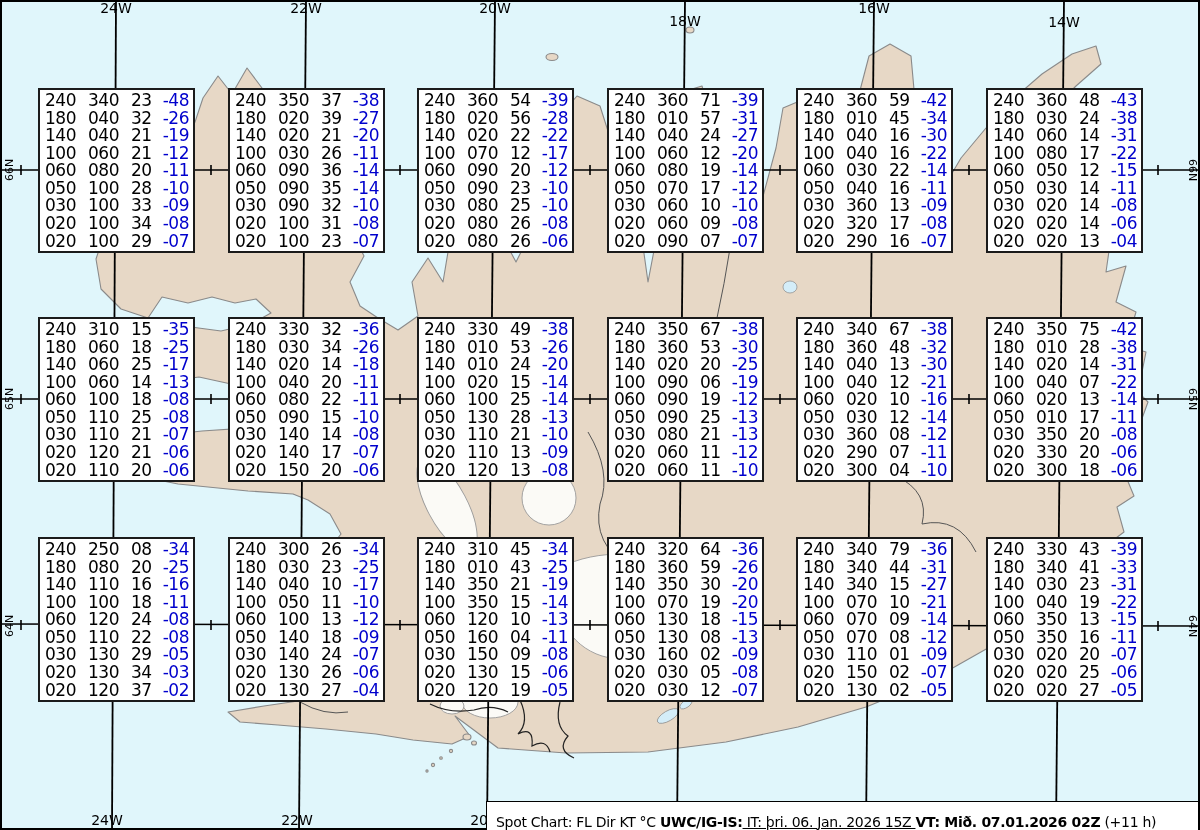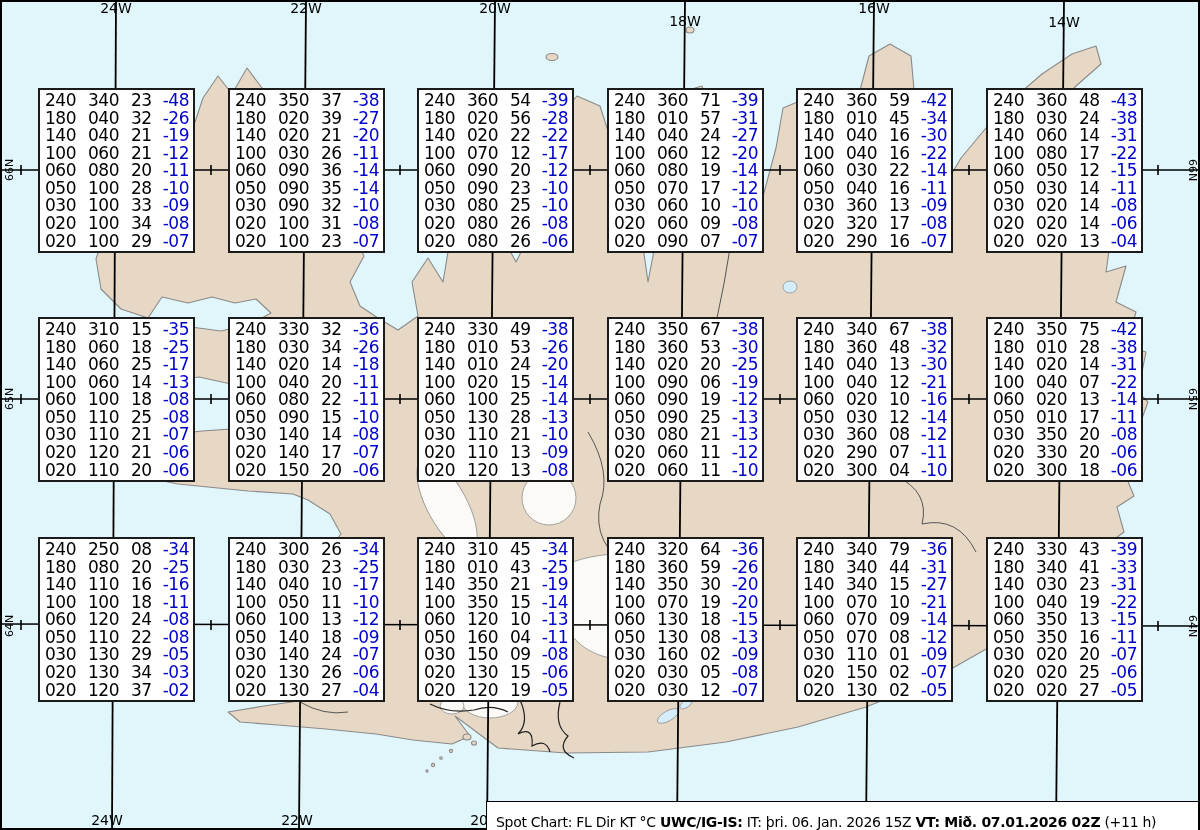--- a/index.html
+++ b/index.html
@@ -1179,18 +1179,18 @@
           <span class="dir">020</span>
           <span class="kt">27</span>
           <span class="temp">-05</span>
         </div>
       </div>
     </div>
 
   <div id="legend-bar">
       <span class="seg" style="white-space: pre;">Spot Chart: FL Dir KT °C </span>
       <span class="seg bold" style="white-space: pre;">UWC/IG-IS:</span>
-      <span class="seg" style="white-space: pre;"> IT: þri. 06. Jan. 2026 15Z </span>
+      <span class="seg" style="white-space: pre; text-decoration: underline;"> IT: þri. 06. Jan. 2026 15Z </span>
       <span class="seg bold" style="white-space: pre;">VT: Mið. 07.01.2026 02Z</span>
       <span class="seg" style="white-space: pre;"> (+11 h)</span>
     </div>
   <div id="frame"></div>
 </div>
 
 </body></html>

